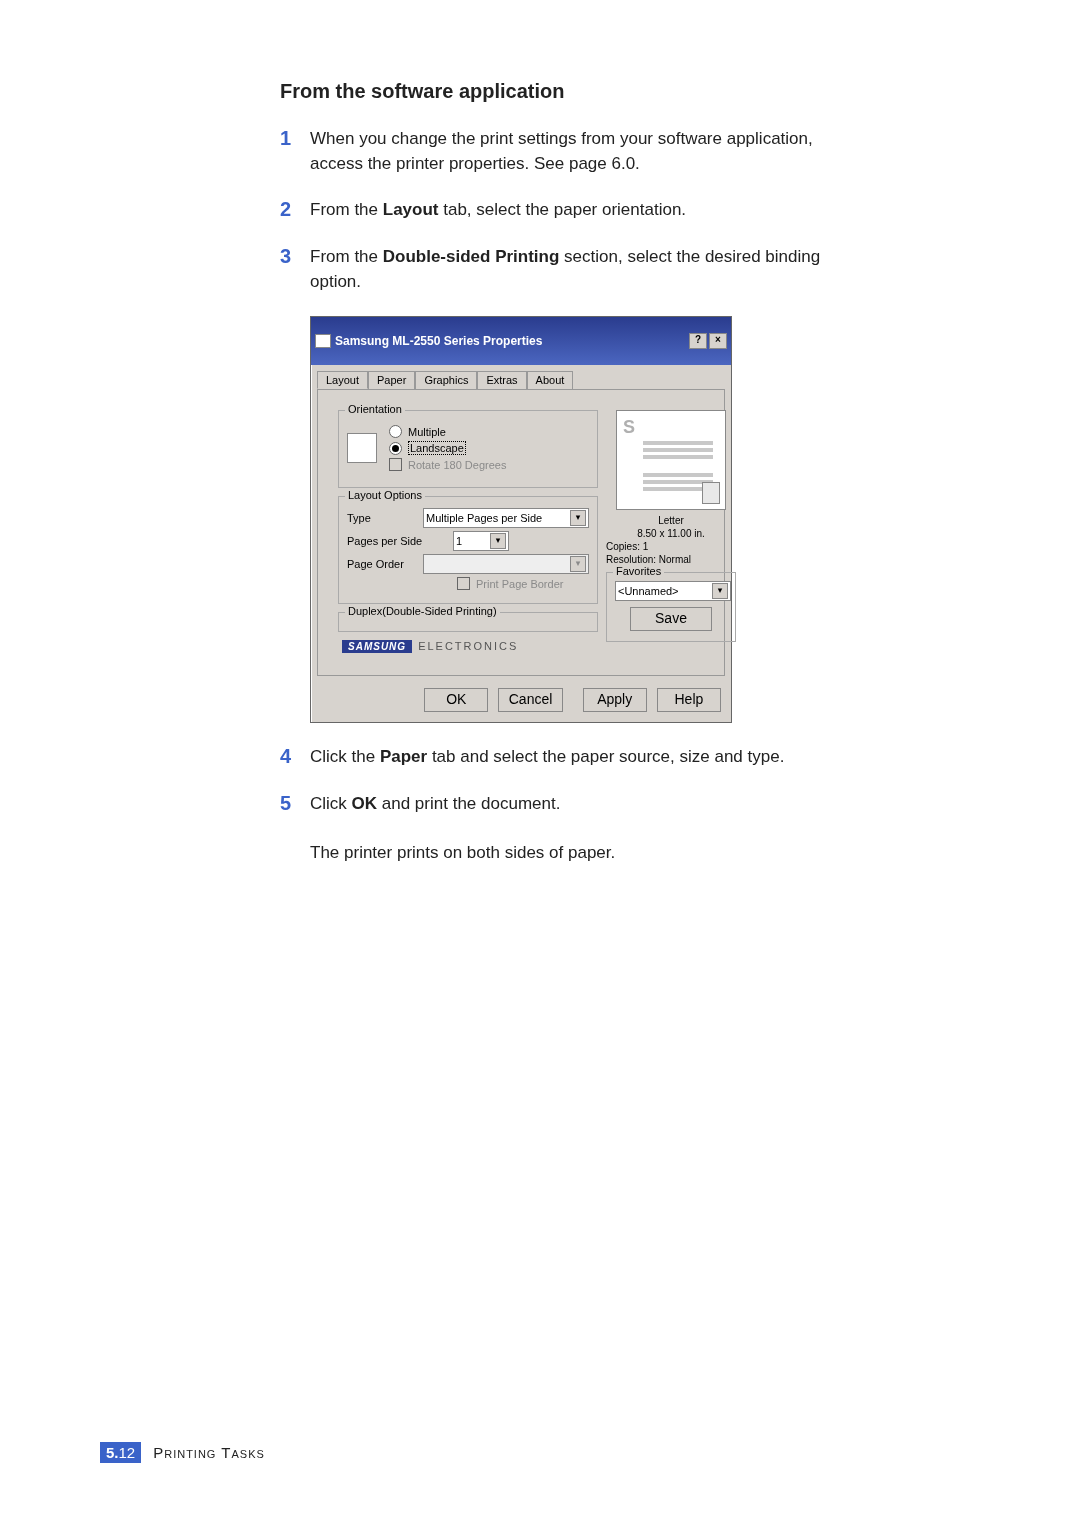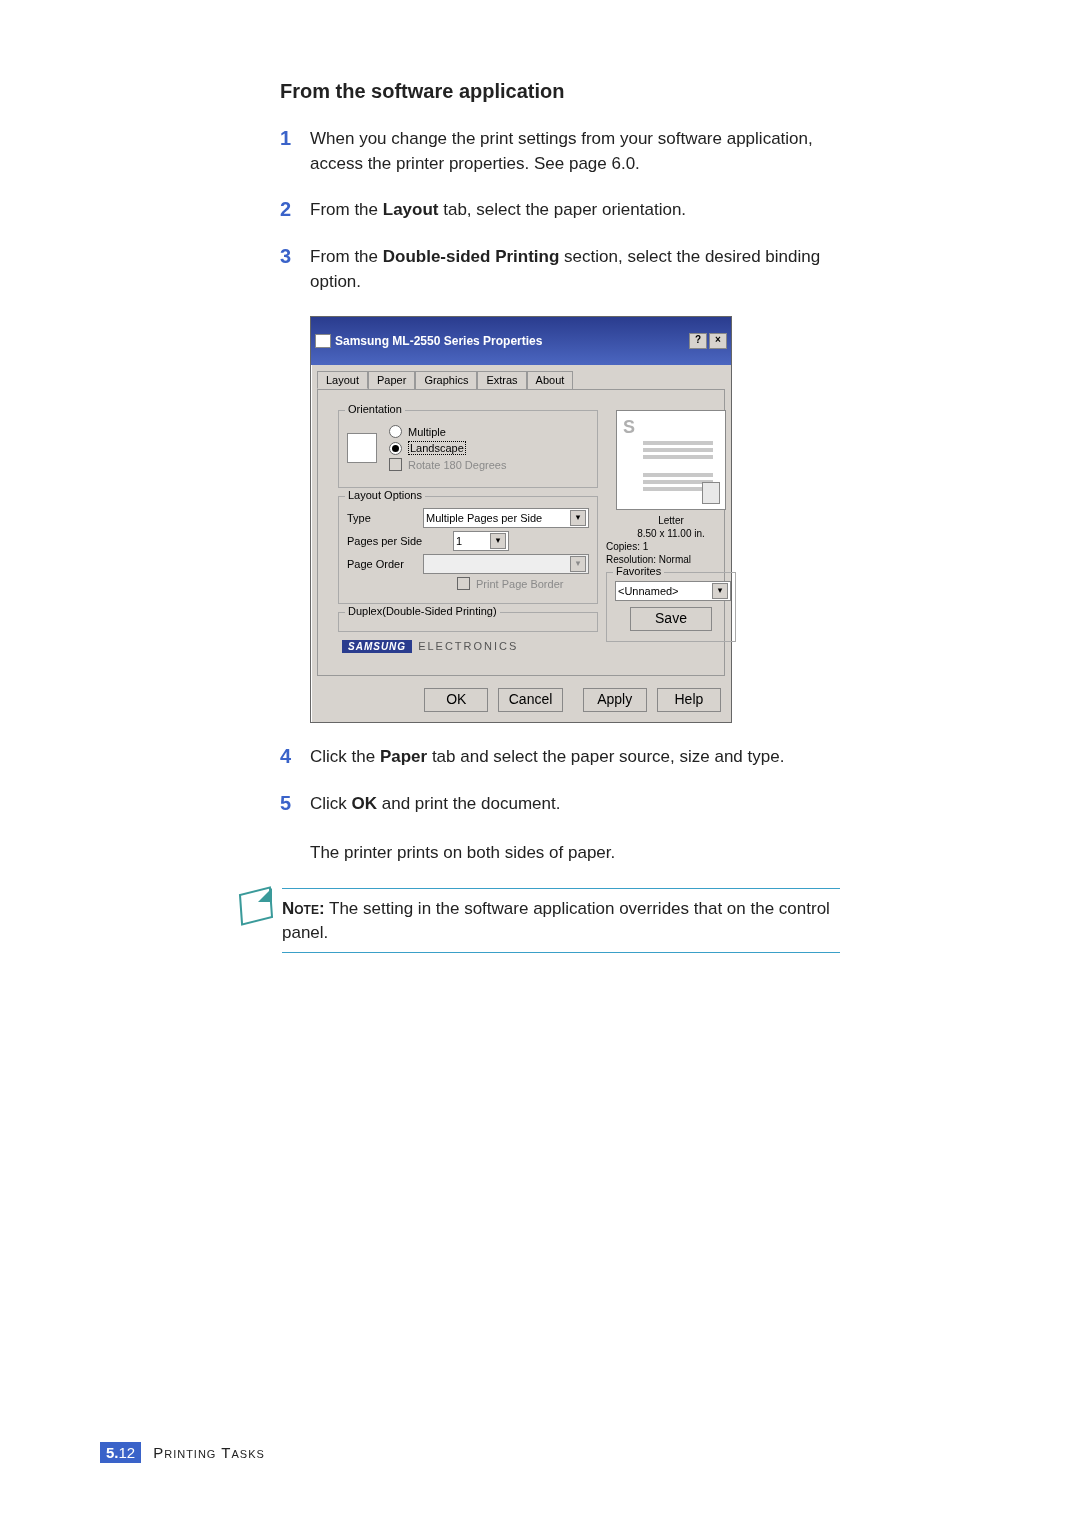--- a/index.html
+++ b/index.html
@@ -388,29 +388,20 @@
       <li>
         <span class="step-num">5</span>
         <span class="step-body">
           <span>Click </span><b>OK</b><span> and print the document.</span>
           <br><br>
           <span>The printer prints on both sides of paper.</span>
         </span>
       </li>
     </ol>
 
-    <div class="note-wrap">
-      <div class="note-icon">
-        <div class="fold"></div>
-          <div class="corner"></div>
-      </div>
-      <div class="note-box">
-        <span class="nlabel">Note:</span><span> The setting in the software application overrides that on the control panel.</span>
-      </div>
-    </div>
 
   </div>
 
   <div class="footer">
     <span class="badge">
       <span>5.</span><span class="thin">12</span>
     </span>
     <span class="chap">Printing Tasks</span>
   </div>
 </div>

